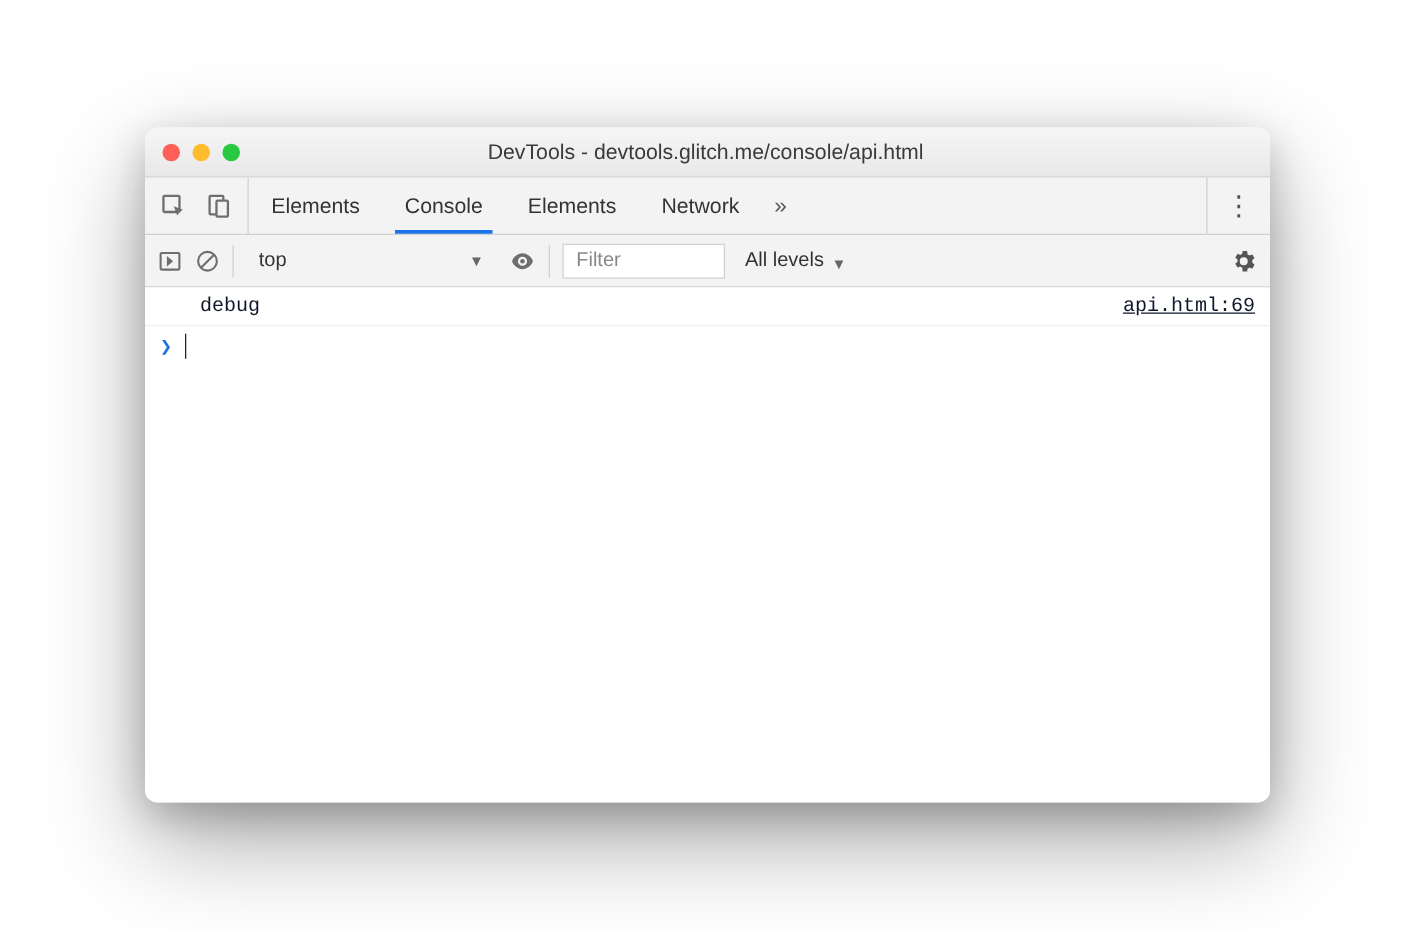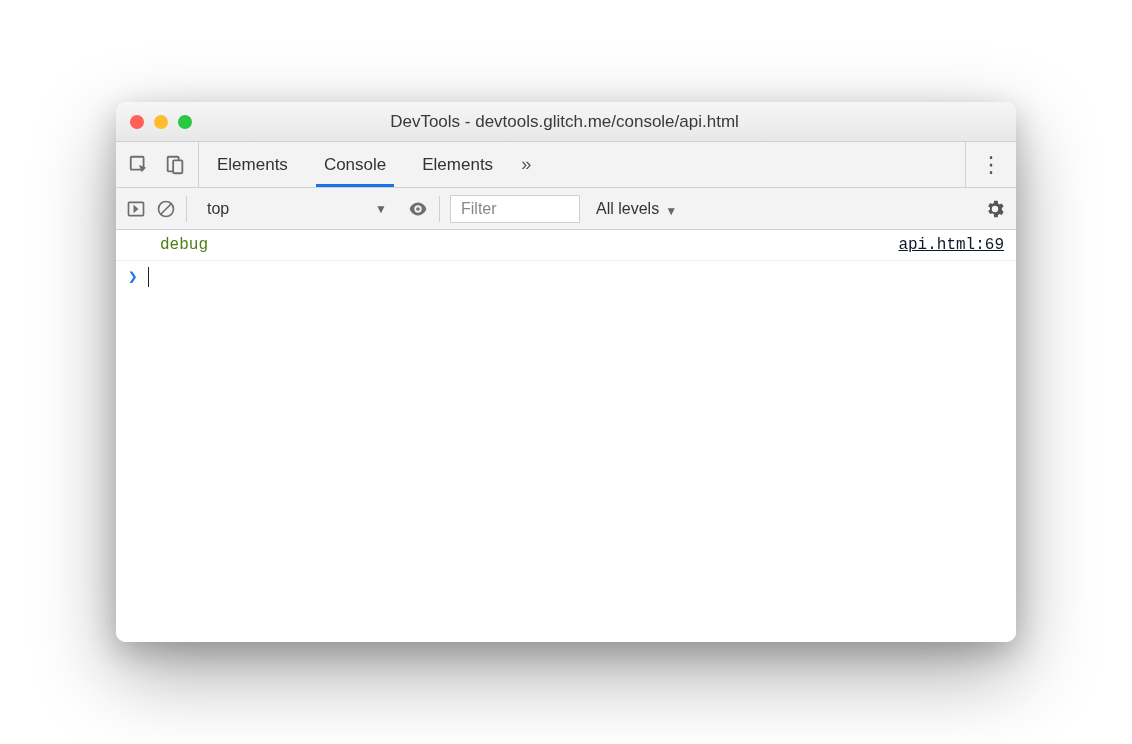--- a/index.html
+++ b/index.html
@@ -157,21 +157,21 @@
       font-family: Menlo, Monaco, "Courier New", monospace;
       font-size: 16px;
     }
     .log-row {
       display: flex;
       align-items: center;
       padding: 6px 12px 6px 44px;
       border-bottom: 1px solid #eee;
       position: relative;
     }
-    .log-msg { color: #4d7c0f; }
+    .log-msg { color: #0f172a; }
     .log-source {
       margin-left: auto;
       color: #0f172a;
       text-decoration: underline;
       cursor: pointer;
       font-family: Menlo, Monaco, "Courier New", monospace;
     }
     .prompt-row {
       display: flex;
       align-items: center;
@@ -223,20 +223,23 @@
     <div class="tabs">
       <div class="tab">
           <span>Elements</span>
         </div>
       <div class="tab active">
           <span>Console</span>
         </div>
       <div class="tab">
           <span>Elements</span>
         </div>
+      <div class="tab">
+          <span>Network</span>
+        </div>
       <div class="tab" style="padding:0 10px;">
           <span class="chevrons">»</span>
         </div>
     </div>
     <div class="tabs-right">
       <span class="dots">⋮</span>
     </div>
   </div>
 
   <div class="toolbar">

